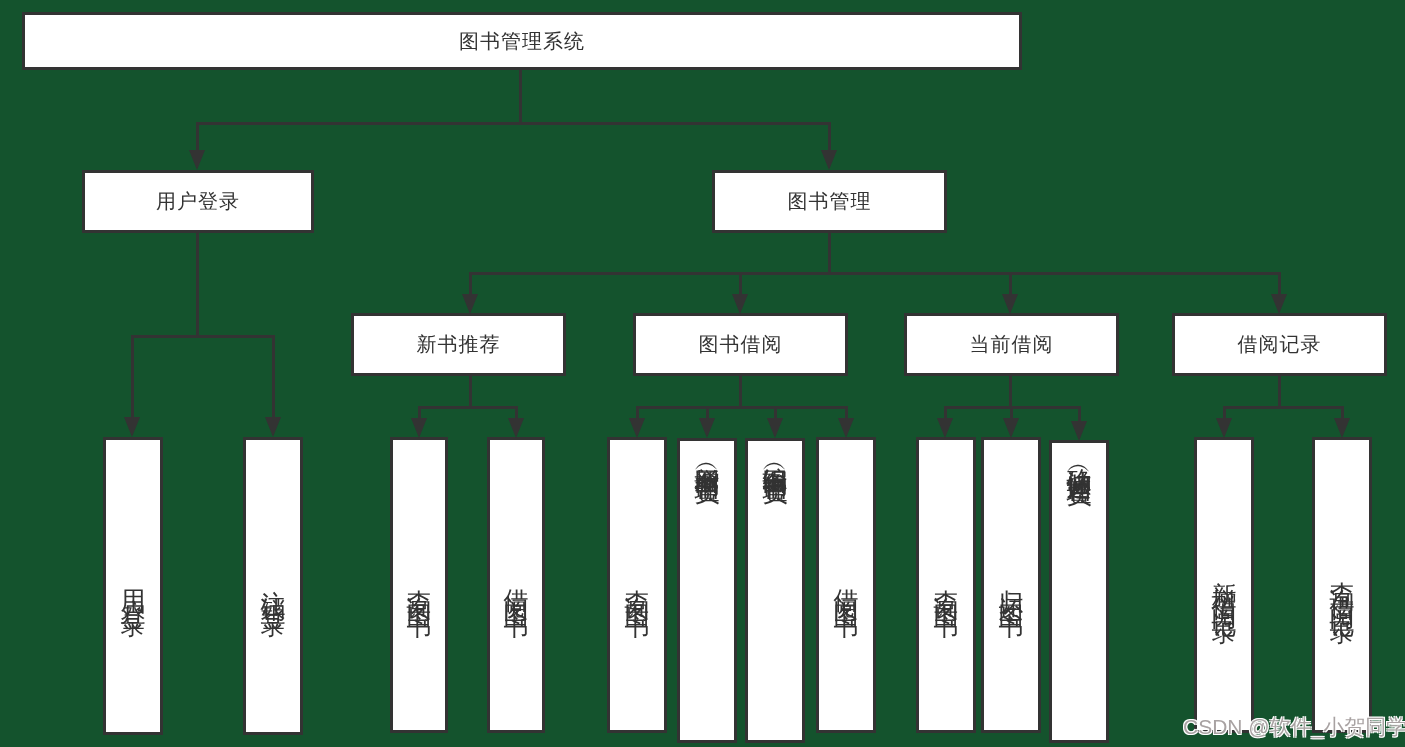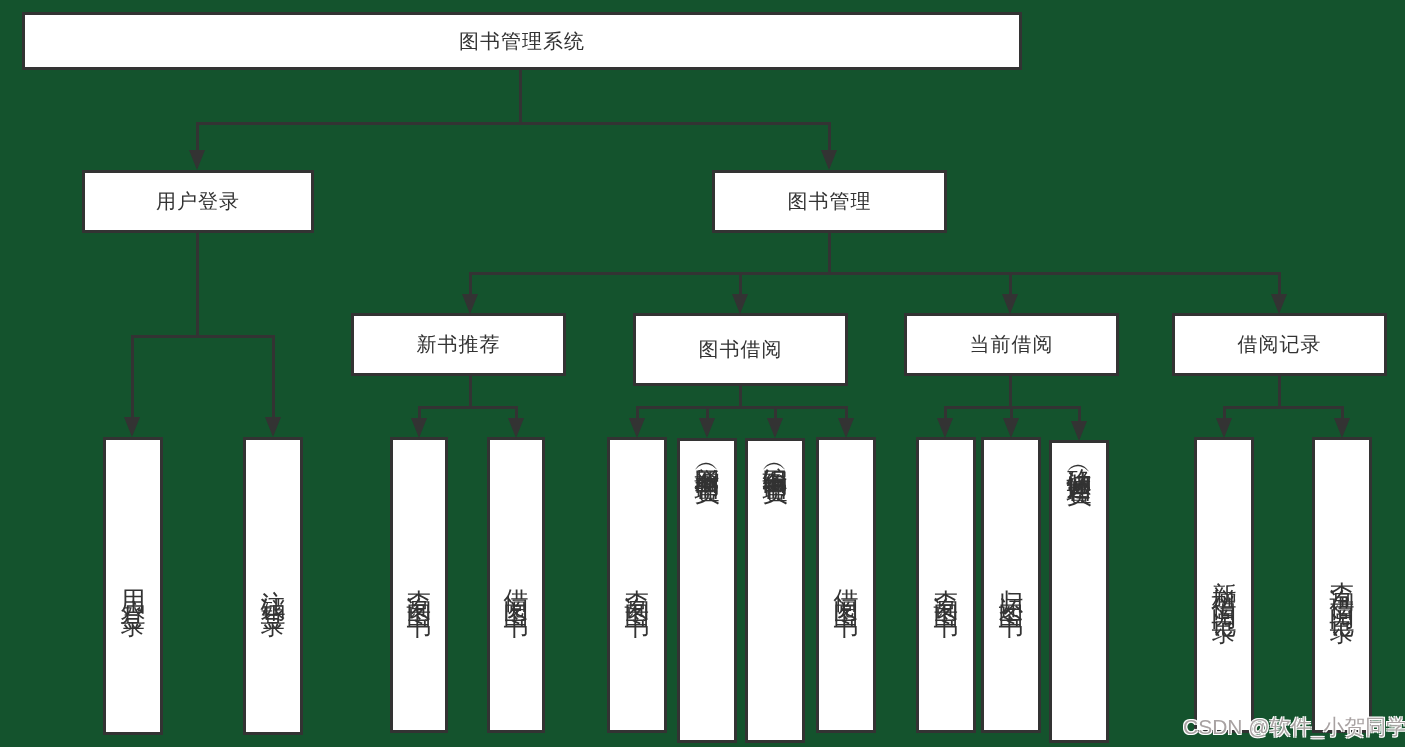--- a/index.html
+++ b/index.html
@@ -109,21 +109,21 @@
   <div class="v" style="left:469px; top:272px; height:26px;"></div>
   <div class="arrow" style="left:462px; top:294px;"></div>
   <div class="v" style="left:739px; top:272px; height:26px;"></div>
   <div class="arrow" style="left:732px; top:294px;"></div>
   <div class="v" style="left:1009px; top:272px; height:26px;"></div>
   <div class="arrow" style="left:1002px; top:294px;"></div>
   <div class="v" style="left:1278px; top:272px; height:26px;"></div>
   <div class="arrow" style="left:1271px; top:294px;"></div>
 
   <div class="node" style="left:351px; top:313px; width:215px; height:63px;">新书推荐</div>
-  <div class="node" style="left:633px; top:313px; width:215px; height:73px;">图书借阅</div>
+  <div class="node" style="left:633px; top:313px; width:215px; height:63px;">图书借阅</div>
   <div class="node" style="left:904px; top:313px; width:215px; height:63px;">当前借阅</div>
   <div class="node" style="left:1172px; top:313px; width:215px; height:63px;">借阅记录</div>
 
   <div class="v" style="left:469px; top:376px; height:30px;"></div>
   <div class="h" style="left:418px; top:406px; width:100px;"></div>
   <div class="v" style="left:418px; top:406px; height:15px;"></div>
   <div class="arrow" style="left:411px; top:418px;"></div>
   <div class="v" style="left:515px; top:406px; height:15px;"></div>
   <div class="arrow" style="left:508px; top:418px;"></div>
 

